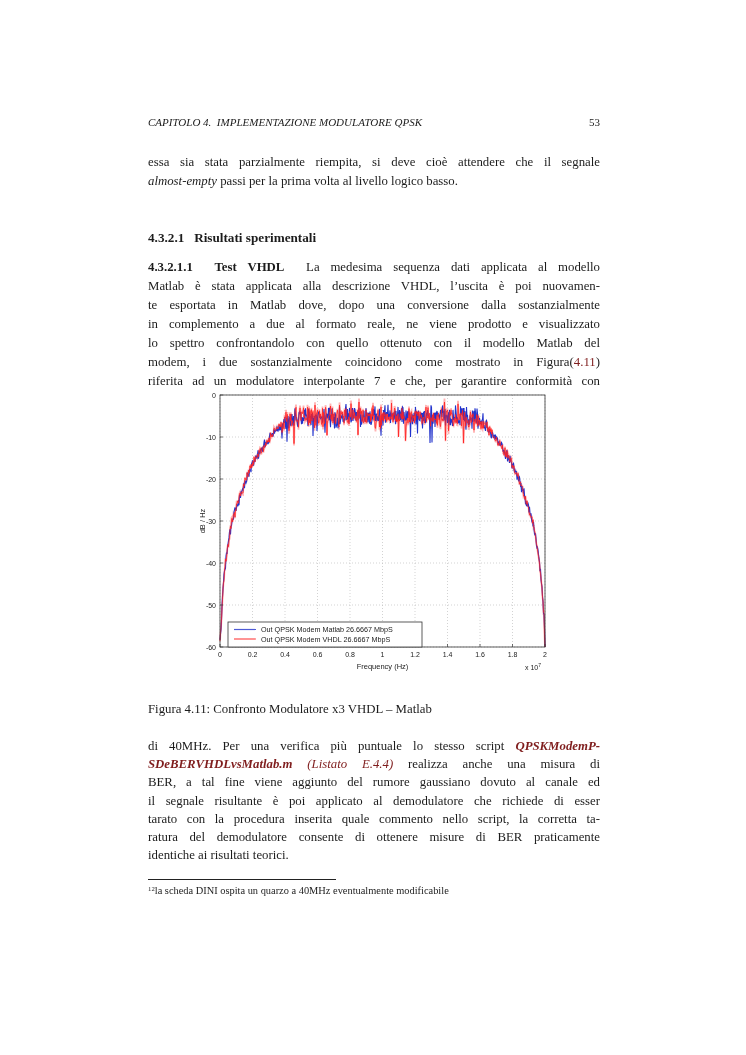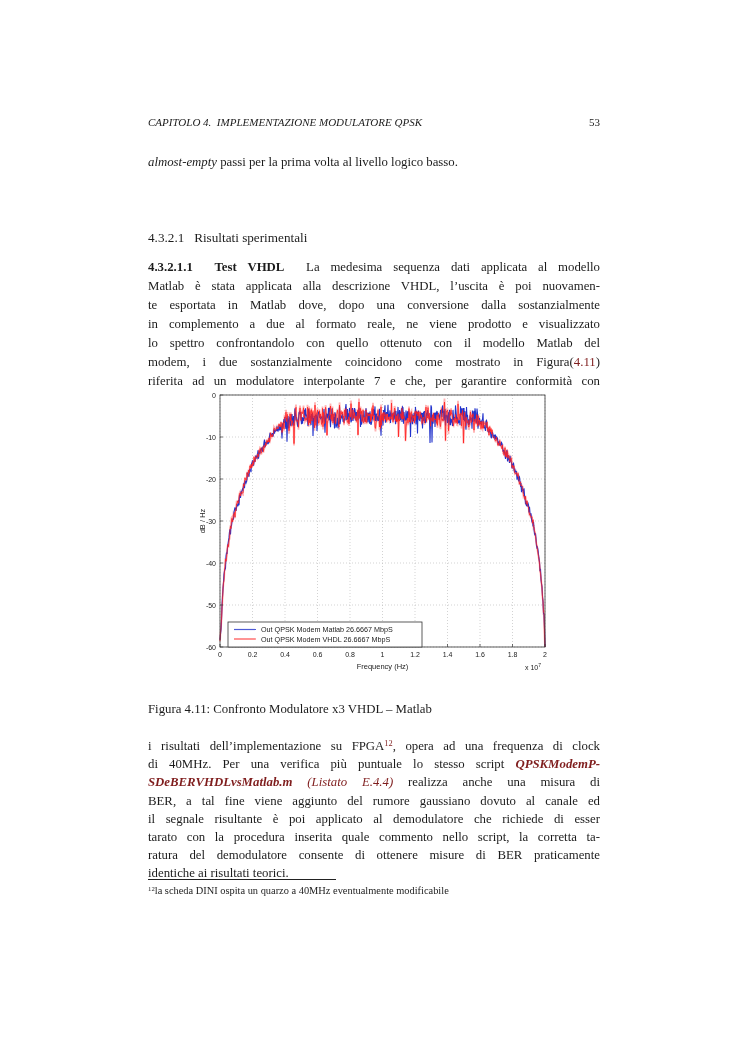--- a/index.html
+++ b/index.html
@@ -12,38 +12,39 @@
   .body-text{font-size:12.8px;width:452px;left:148px;}
   .p12 .jline{line-height:19px;}
   .p3 .jline{line-height:18.2px;}
   .jline{text-align:justify;text-align-last:justify;}
   .jline.last{text-align-last:left;}
   .i{font-style:italic;}
   .b{font-weight:bold;}
   .bi{font-weight:bold;font-style:italic;}
   .link{color:#7f1d1d;}
   .sup{font-size:0.65em;vertical-align:0.5em;line-height:0;}
-  .sec-heading{font-weight:normal;font-size:13.2px;}
+  .sec-heading{font-weight:bold;font-size:13.2px;}
   .caption{font-size:12.8px;}
   .fn-rule{border-top:1px solid #222;width:188px;height:0;}
   .footnote .jline{line-height:14px;}
   .footnote{font-size:10.4px;}
   svg text{font-family:"Liberation Sans",sans-serif;}
 </style>
 </head>
 <body>
 
 <div id="page">
 
   <div class="abs header">
     <span>CAPITOLO 4.&nbsp; IMPLEMENTAZIONE MODULATORE QPSK</span>
     <span class="pgnum">53</span>
   </div>
 
   <div class="abs body-text p12" style="top:153px">
+      <div class="jline"><span>essa sia stata parzialmente riempita, si deve cioè attendere che il segnale</span></div>
       <div class="jline last"><span class="i">almost-empty</span><span> passi per la prima volta al livello logico basso.</span></div>
     </div>
 
   <div class="abs sec-heading" style="left:148px;top:230px">4.3.2.1&nbsp;&nbsp; Risultati sperimentali</div>
 
   <div class="abs body-text p12" style="top:258px">
       <div class="jline"><span class="b">4.3.2.1.1&nbsp;&nbsp;Test VHDL</span><span>&nbsp; La medesima sequenza dati applicata al modello</span></div>
       <div class="jline"><span>Matlab è stata applicata alla descrizione VHDL, l’uscita è poi nuovamen-</span></div>
       <div class="jline"><span>te esportata in Matlab dove, dopo una conversione dalla sostanzialmente</span></div>
       <div class="jline"><span>in complemento a due al formato reale, ne viene prodotto e visualizzato</span></div>
@@ -119,21 +120,20 @@
         <line x1="37" y1="240.5" x2="59" y2="240.5" stroke="#2233cc" stroke-width="1.2" opacity="0.8"></line>
         <text x="64" y="243" font-size="7.2" fill="#222">Out QPSK Modem Matlab 26.6667 MbpS</text>
         <line x1="37" y1="250" x2="59" y2="250" stroke="#ff2222" stroke-width="1.2" opacity="0.8"></line>
         <text x="64" y="252.5" font-size="7.2" fill="#222">Out QPSK Modem VHDL 26.6667 MbpS</text>
       </svg>
   </div>
 
   <div class="abs caption" style="left:148px;top:702px;width:452px">Figura 4.11: Confronto Modulatore x3 VHDL – Matlab</div>
 
   <div class="abs body-text p3" style="top:737px">
-      <div class="jline"><span>i risultati dell’implementazione su FPGA</span><span class="sup link">12</span><span>, opera ad una frequenza di clock</span></div>
       <div class="jline"><span>di 40MHz. Per una verifica più puntuale lo stesso script </span><span class="bi link">QPSKModemP-</span></div>
       <div class="jline"><span class="bi link">SDeBERVHDLvsMatlab.m</span><span> </span><span class="i link">(Listato E.4.4)</span><span> realizza anche una misura di</span></div>
       <div class="jline"><span>BER, a tal fine viene aggiunto del rumore gaussiano dovuto al canale ed</span></div>
       <div class="jline"><span>il segnale risultante è poi applicato al demodulatore che richiede di esser</span></div>
       <div class="jline"><span>tarato con la procedura inserita quale commento nello script, la corretta ta-</span></div>
       <div class="jline"><span>ratura del demodulatore consente di ottenere misure di BER praticamente</span></div>
       <div class="jline last"><span>identiche ai risultati teorici.</span></div>
     </div>
 
   <div class="abs fn-rule" style="left:148px;top:879px"></div>

